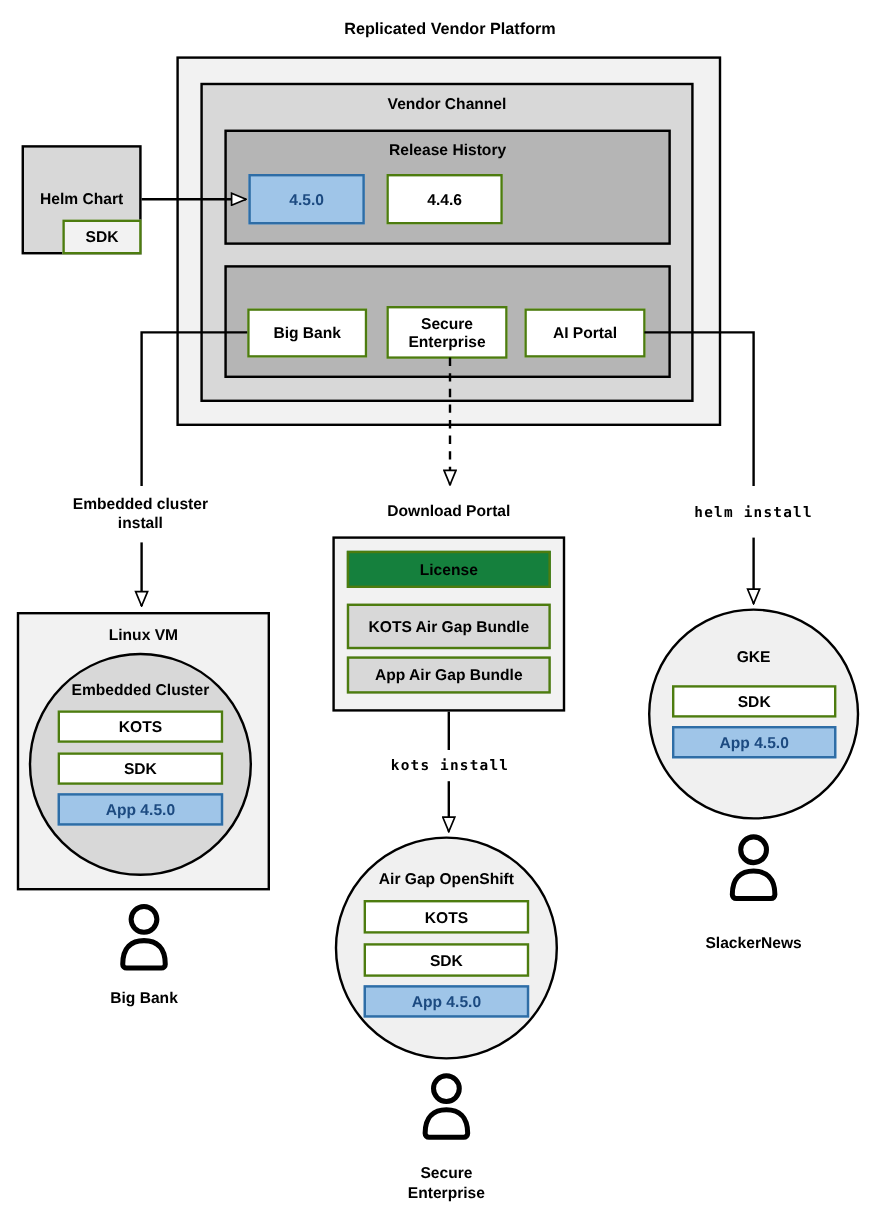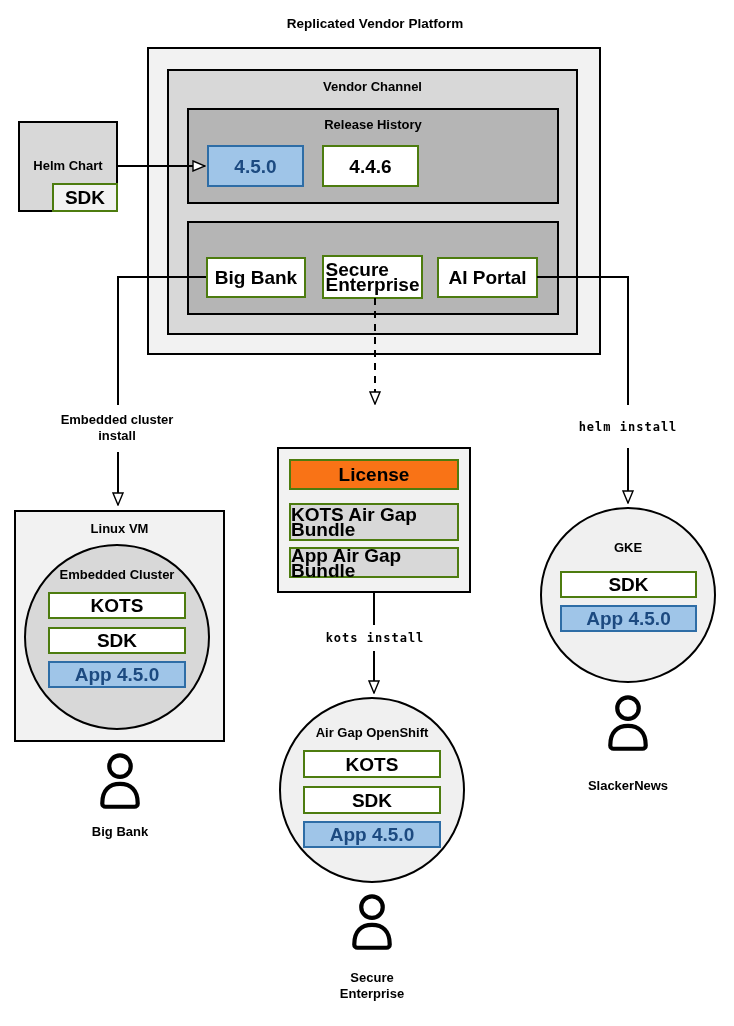--- a/index.html
+++ b/index.html
@@ -7,21 +7,21 @@
     position:relative;width:734px;height:1026px;background:#ffffff;
     font-family:"Liberation Sans",sans-serif;font-weight:bold;color:#000;
     overflow:hidden;
   }
   .box{position:absolute;border:2px solid #000;box-sizing:border-box;}
   .circle{border-radius:50%;}
   .lbl{position:absolute;text-align:center;font-size:13px;line-height:16px;white-space:pre-line;}
   .bar{
     position:absolute;border:2px solid #4d7c0f;background:#fff;box-sizing:border-box;
     display:flex;align-items:center;justify-content:center;
-    font-size:19px;text-align:left;white-space:pre-line;line-height:15px;
+    font-size:13px;text-align:center;white-space:pre-line;line-height:15px;
   }
   .blue{
     background:var(--highlight-fill,#9fc5e8);
     border-color:var(--highlight-border,#2e6da6);
     color:var(--highlight-text,#1c4a80);
   }
   .mono{font-family:"DejaVu Sans Mono","Liberation Mono",monospace;font-size:12px;letter-spacing:1px;}
   .overlay{position:absolute;left:0;top:0;pointer-events:none;}
   .person{position:absolute;}
   .bg-light{background:#f2f2f2;}
@@ -48,22 +48,23 @@
   <div class="box bg-dark" style="left:187px;top:221px;width:372px;height:94px"></div>
   <div class="bar" style="left:206px;top:257px;width:100px;height:41px">Big Bank</div>
   <div class="bar" style="left:322px;top:255px;width:101px;height:44px">Secure
 Enterprise</div>
   <div class="bar" style="left:437px;top:257px;width:101px;height:41px">AI Portal</div>
 
   <div class="box bg-mid" style="left:18px;top:121px;width:100px;height:91px"></div>
   <div class="lbl" style="left:18px;top:158px;width:100px">Helm Chart</div>
   <div class="bar bg-light" style="left:52px;top:183px;width:66px;height:29px;background:#f2f2f2">SDK</div>
 
+  <div class="lbl" style="left:274px;top:418px;width:200px">Download Portal</div>
   <div class="box bg-light" style="left:277px;top:447px;width:194px;height:146px"></div>
-  <div class="bar bg-mid" style="left:289px;top:459px;width:170px;height:31px;background:#f97316">License</div>
+  <div class="bar bg-mid" style="left:289px;top:459px;width:170px;height:31px;background:#15803d">License</div>
   <div class="bar bg-mid" style="left:289px;top:503px;width:170px;height:38px;background:#d8d8d8">KOTS Air Gap Bundle</div>
   <div class="bar bg-mid" style="left:289px;top:547px;width:170px;height:31px;background:#d8d8d8">App Air Gap Bundle</div>
 
   <div class="lbl" style="left:37px;top:412px;width:160px">Embedded cluster
 install</div>
   <div class="box bg-light" style="left:14px;top:510px;width:211px;height:232px"></div>
   <div class="lbl" style="left:14px;top:521px;width:211px">Linux VM</div>
   <div class="box circle bg-mid" style="left:24px;top:544px;width:186px;height:186px"></div>
   <div class="lbl" style="left:24px;top:567px;width:186px">Embedded Cluster</div>
   <div class="bar" style="left:48px;top:592px;width:138px;height:27px">KOTS</div>

